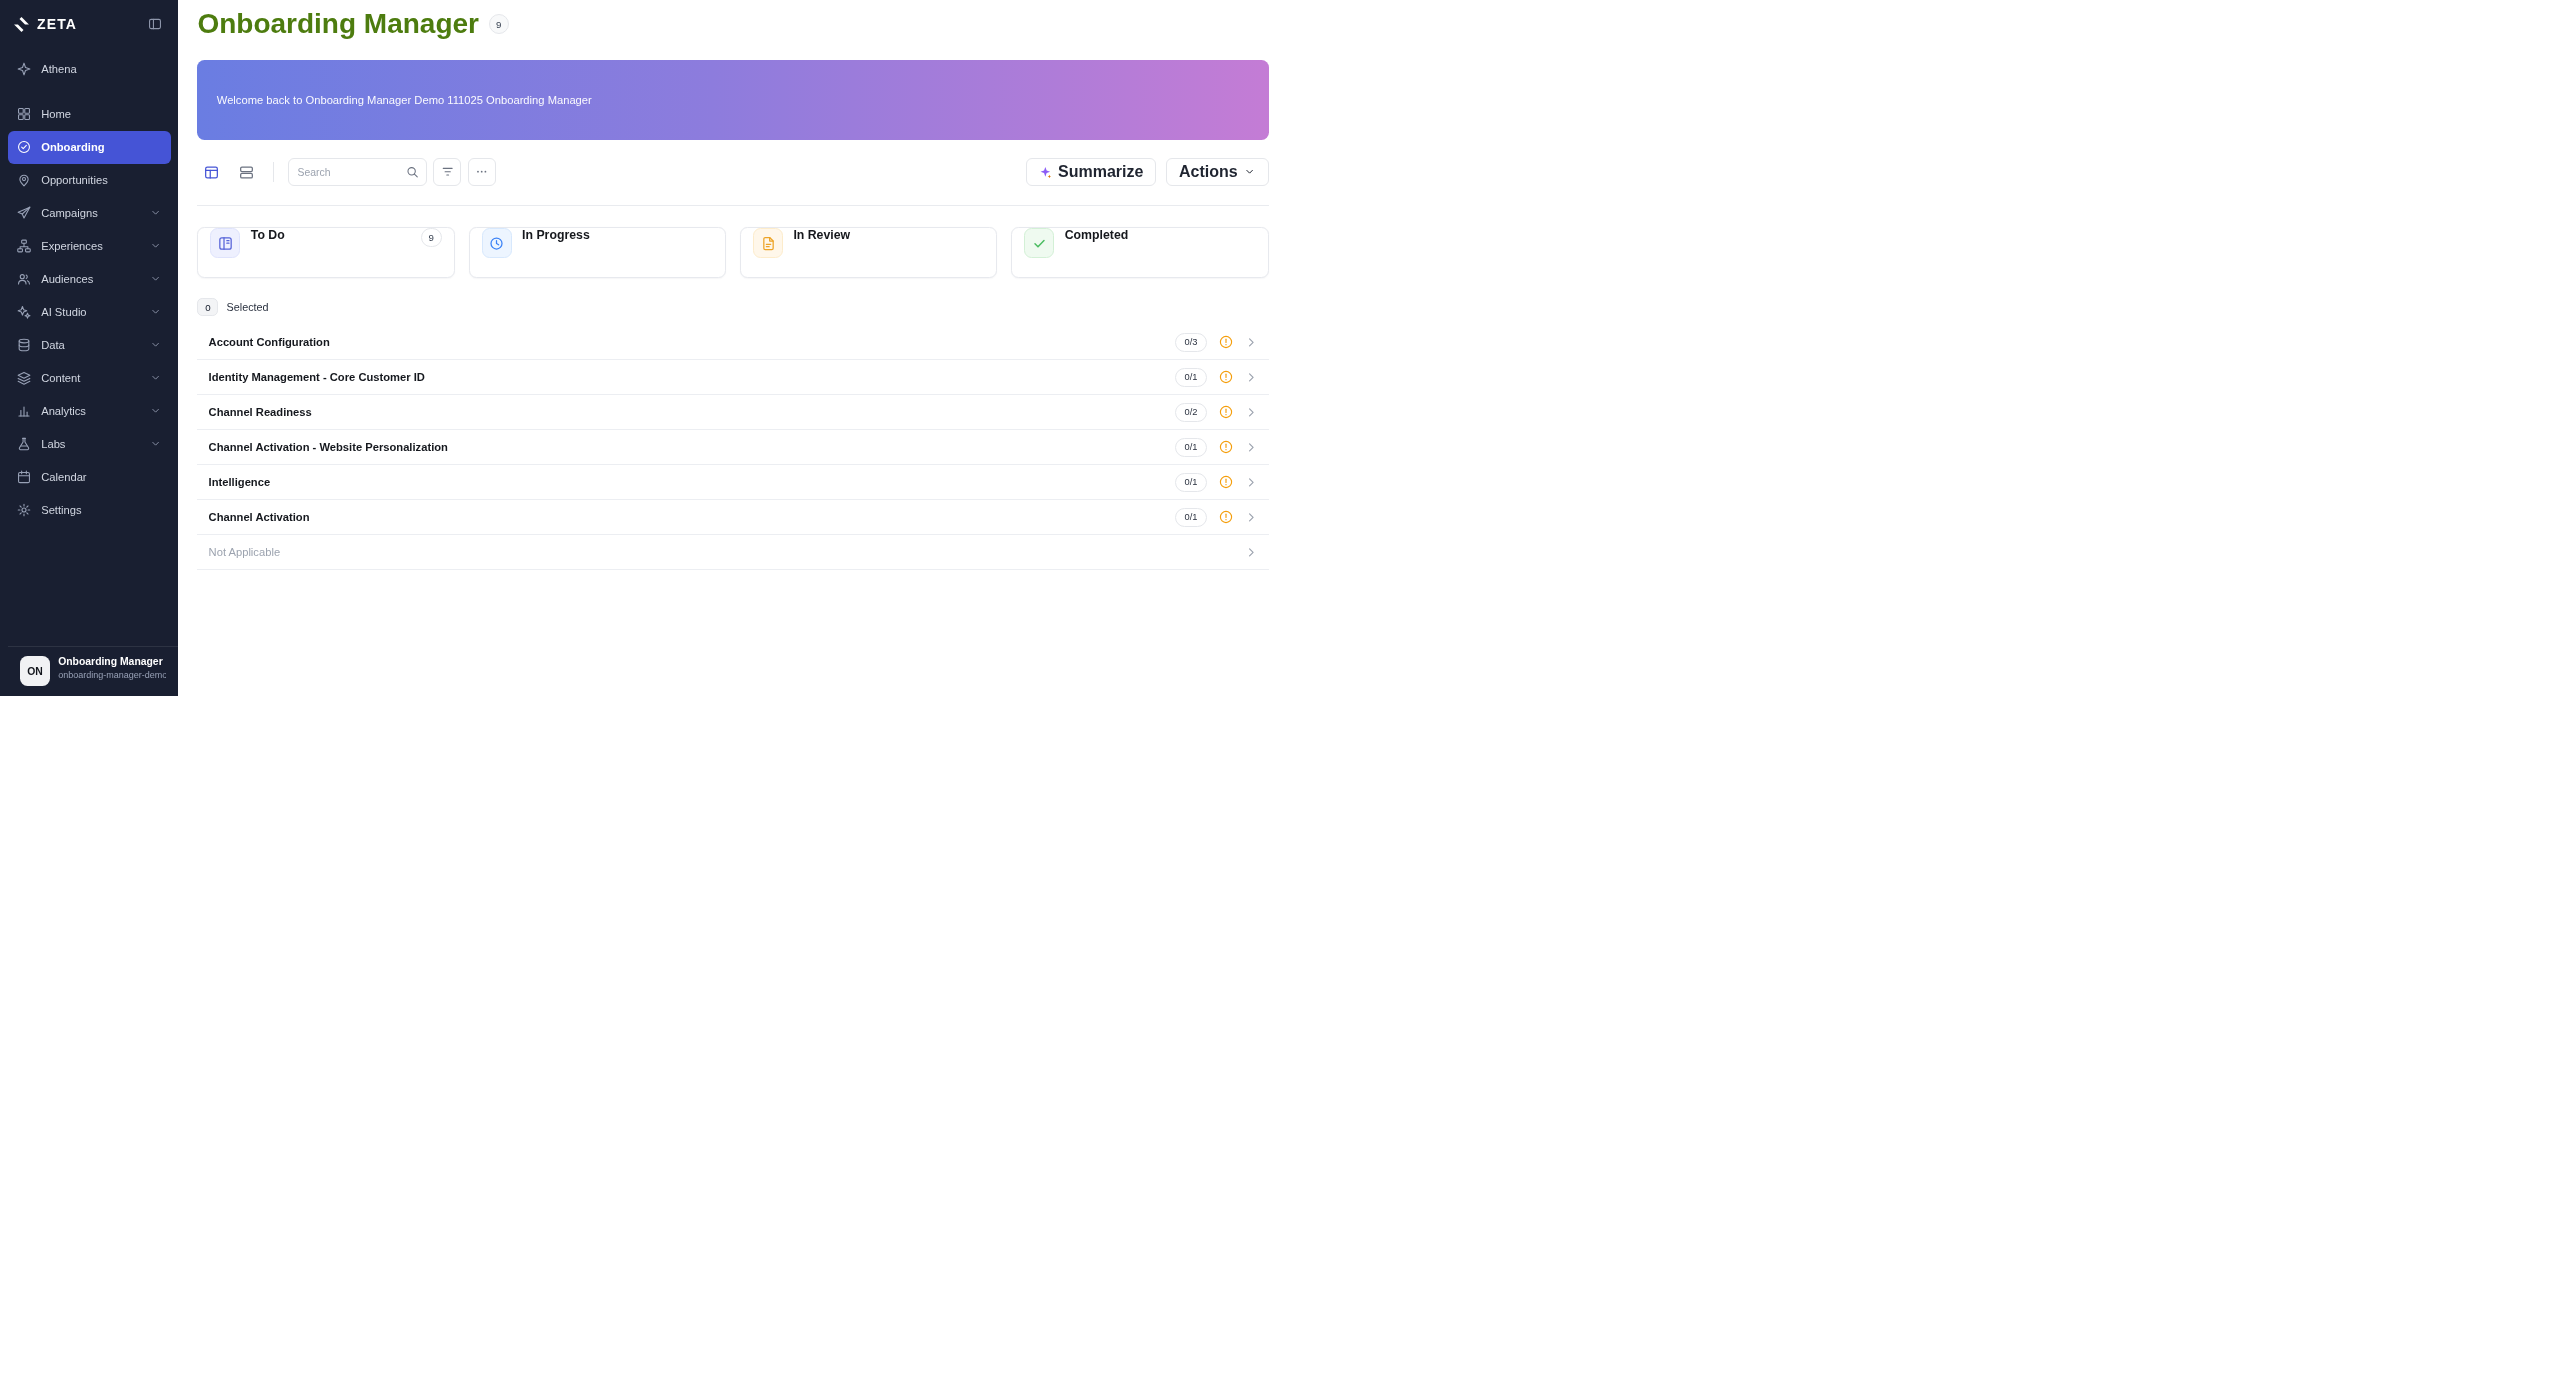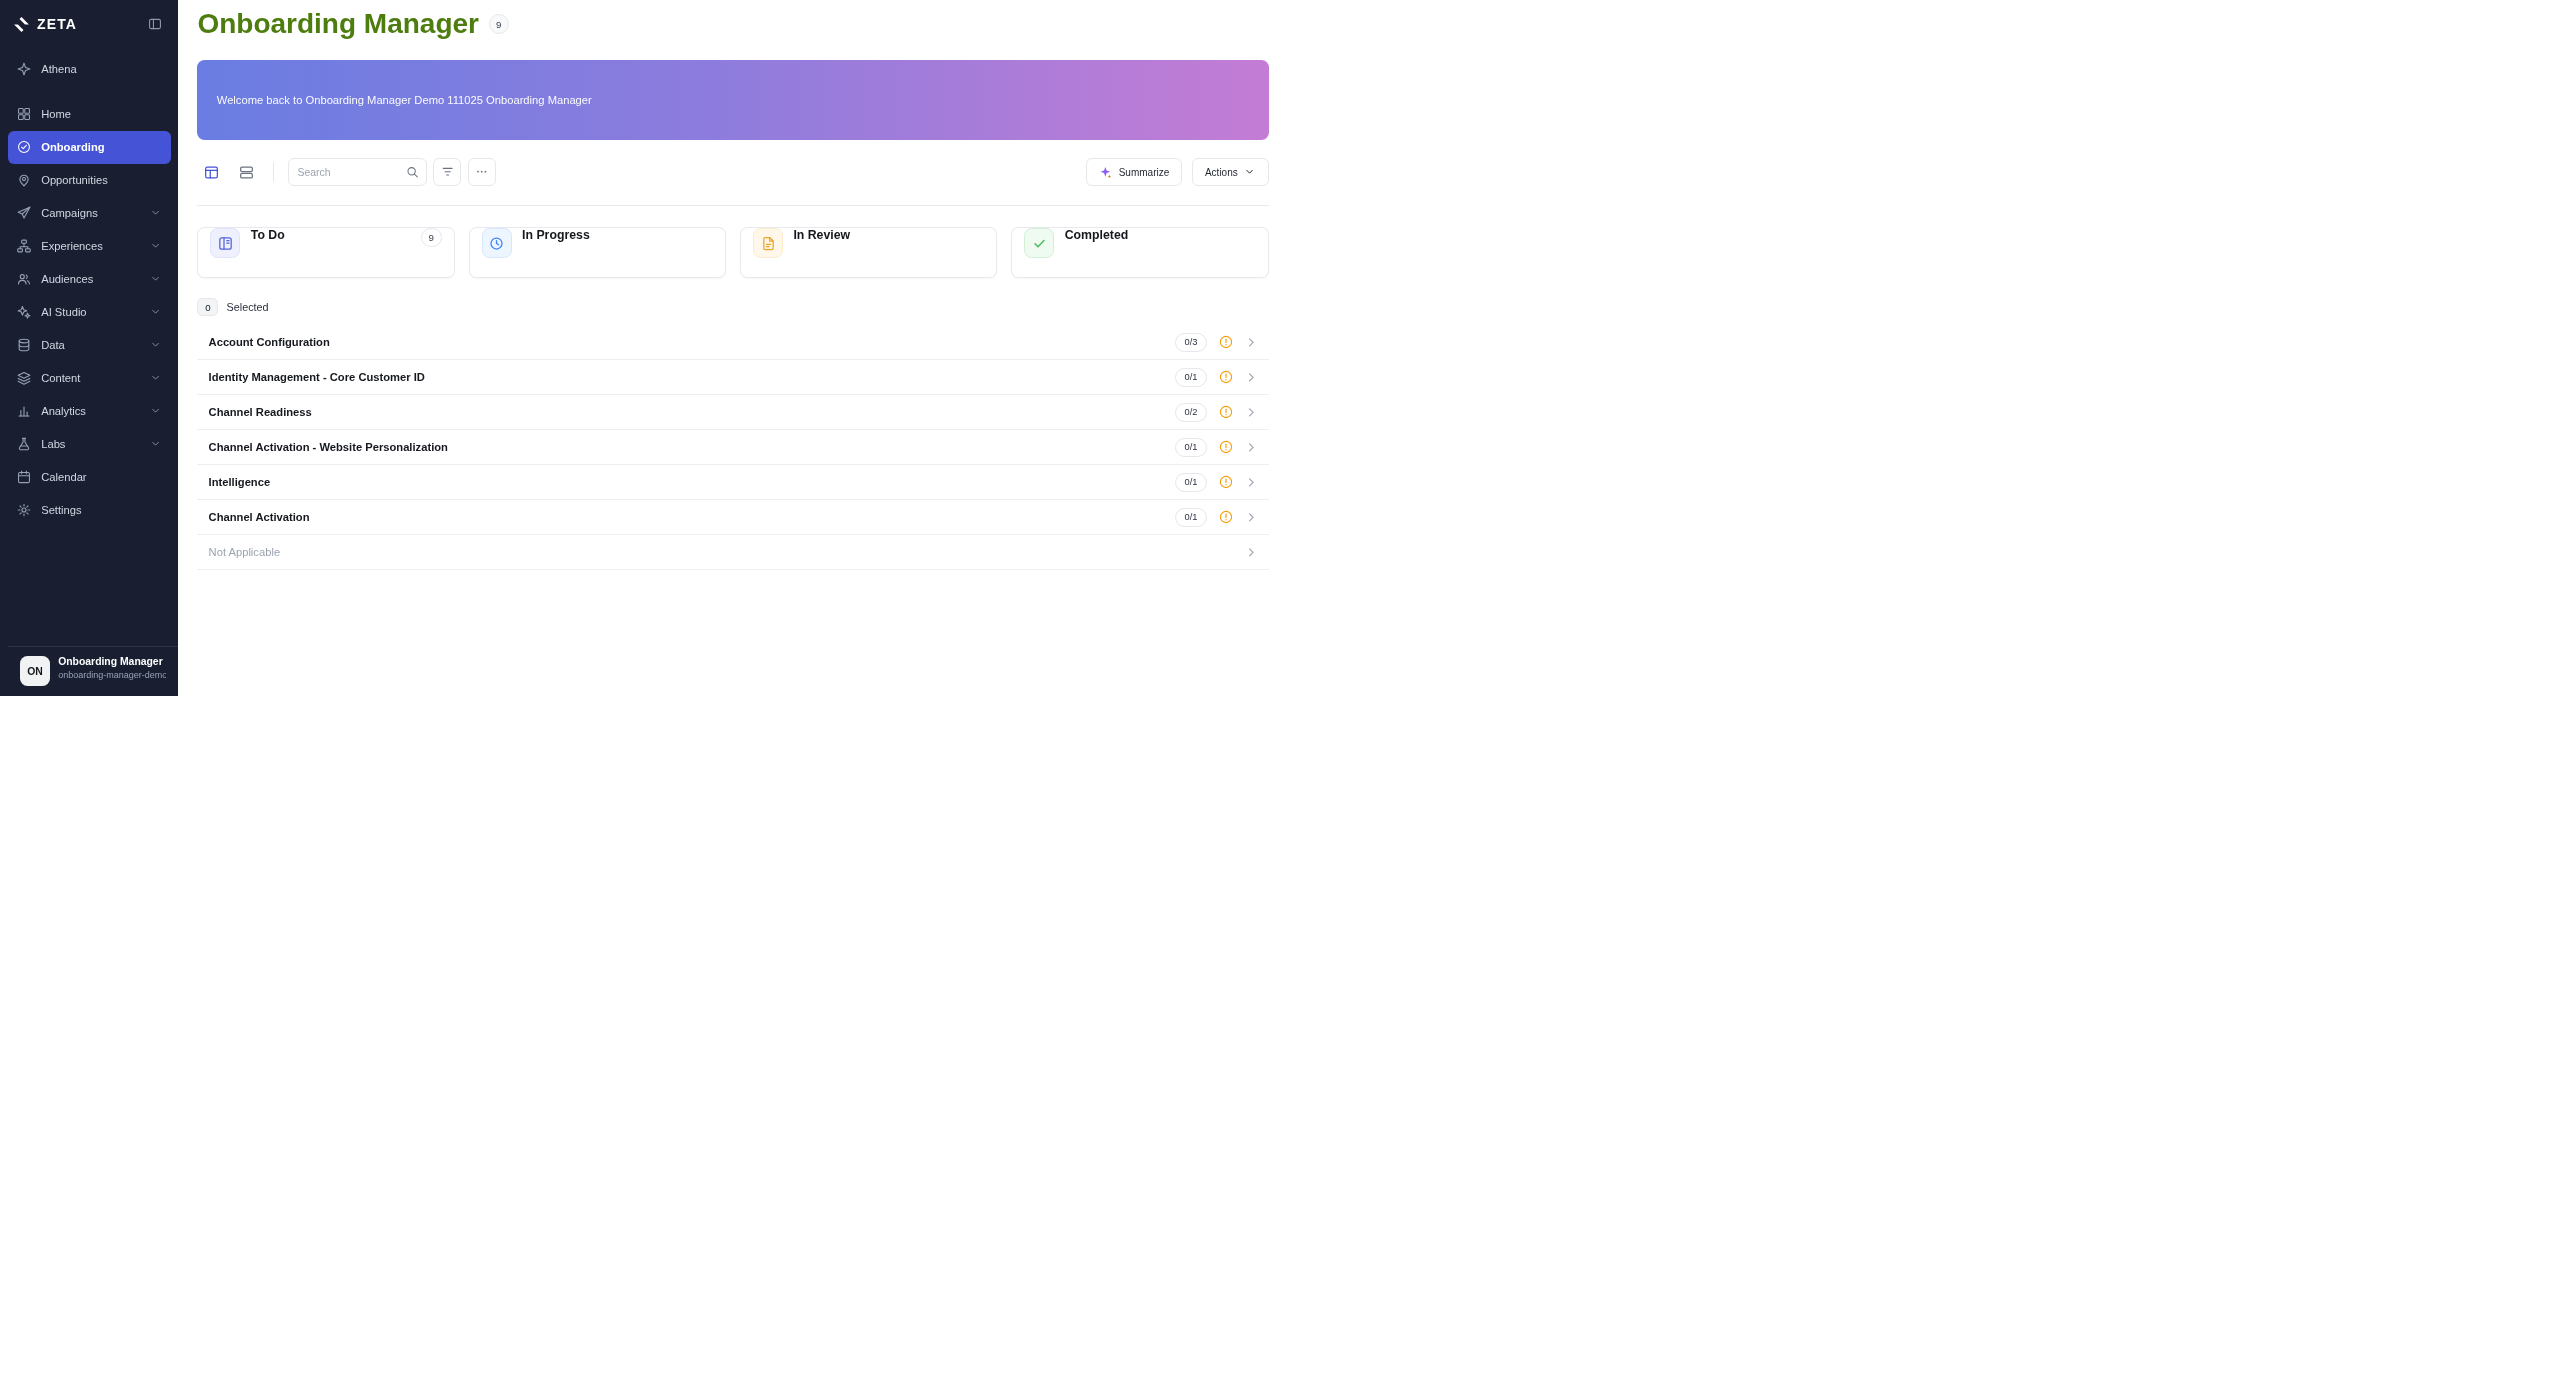--- a/index.html
+++ b/index.html
@@ -75,21 +75,21 @@
     width: 100%; height: 28px; border: 0.7px solid #e5e7eb; border-radius: 6px;
     padding: 0 27px 0 9px; font-size: 10.4px; color: #111827; outline: none;
     font-family: "Liberation Sans", sans-serif;
   }
   .search-box input::placeholder { color: #9ca3af; }
   .search-icon { position: absolute; right: 7.5px; top: 50%; transform: translateY(-50%); color: #6b7280; display: flex; }
   .tb-right { margin-left: auto; display: flex; gap: 9.7px; }
   .btn {
     height: 28px; display: flex; align-items: center; gap: 6.7px; padding: 0 12px;
     background: #fff; border: 0.7px solid #e5e7eb; border-radius: 6px;
-    font-size: 10px; font-weight: 400; color: #1f2430; cursor: pointer;
+    font-size: 16px; font-weight: 700; color: #1f2430; cursor: pointer;
     font-family: "Liberation Sans", sans-serif;
     justify-content: flex-end;
   }
   .btn .bicon { display: flex; }
 
   .cards { margin-top: 21px; display: grid; grid-template-columns: repeat(4, 1fr); gap: 14px; }
   .card {
     height: 51px; border: 0.7px solid #e7e9ee; border-radius: 7.5px; background: #fff;
     display: flex; align-items: flex-start; gap: 10.4px; padding: 0 12px; cursor: pointer;
     box-shadow: 0 0.7px 1.5px rgba(16,24,40,.04);

